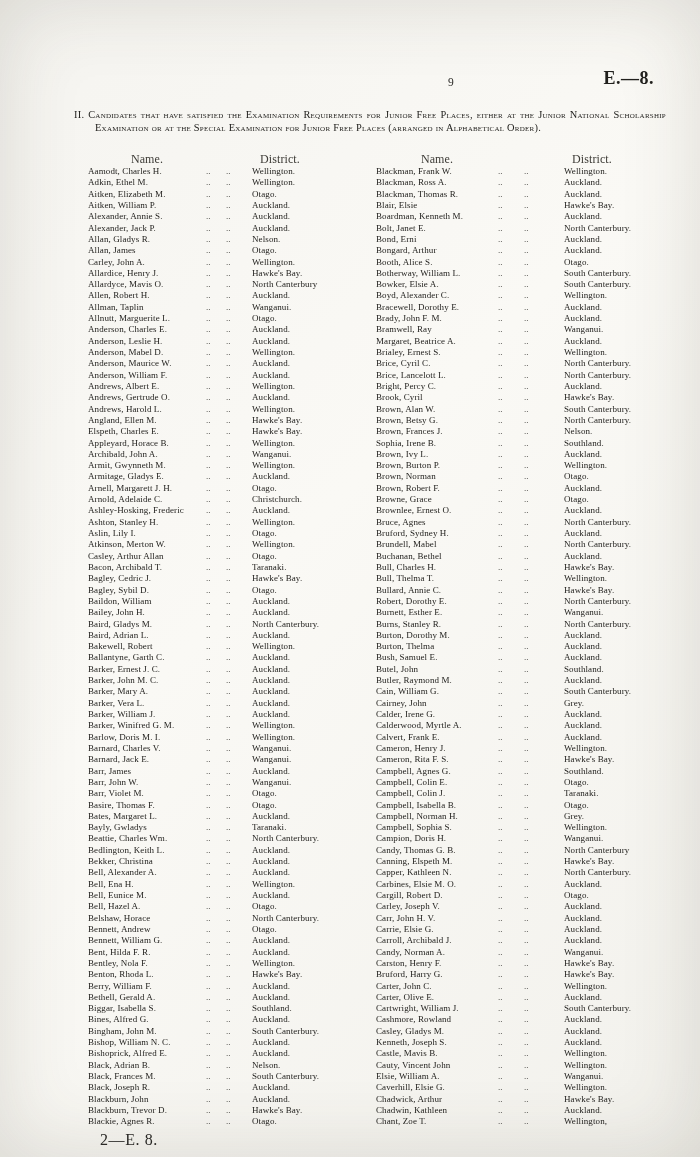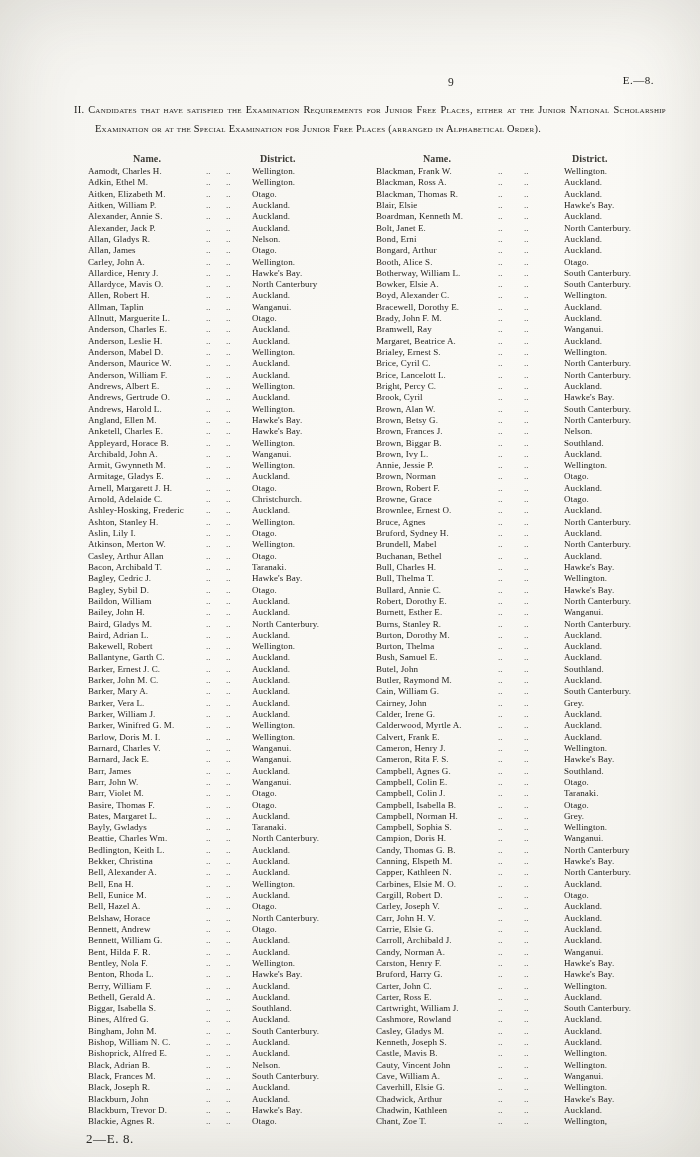--- a/index.html
+++ b/index.html
@@ -11,26 +11,26 @@
     background: linear-gradient(135deg, #f5f4f0 0%, #faf9f5 45%, #f2f1ec 100%);
     box-shadow: inset 0 0 80px rgba(70, 60, 45, 0.16);
     color: #1d1c1a;
     overflow: hidden;
   }
   .page-num {
     position: absolute; left: 448px; top: 76px;
     font-size: 11.5px; color: #2a2926;
   }
   .doc-ref {
-    position: absolute; right: 46px; top: 74px;
-    font-size: 11px; font-weight: 400; letter-spacing: 0.5px; color: #21201d;
+    position: absolute; right: 46px; top: 68px;
+    font-size: 18px; font-weight: 700; letter-spacing: 0.5px; color: #21201d;
   }
   .heading {
-    position: absolute; left: 74px; top: 100px; width: 592px;
-    font-size: 10.4px; line-height: 19px;
+    position: absolute; left: 74px; top: 108px; width: 592px;
+    font-size: 10.4px; line-height: 13px;
     font-variant: small-caps;
     letter-spacing: 0.25px;
     text-align: justify;
     padding-left: 21px; text-indent: -21px;
     color: #23221f;
   }
   .list {
     position: absolute; left: 88px; top: 152px; right: 36px;
     display: flex;
   }
@@ -40,26 +40,26 @@
     height: 11.32px; line-height: 11.32px;
     font-size: 9px; letter-spacing: 0.1px;
     white-space: nowrap;
     color: #242320;
   }
   .half-left  .row { grid-template-columns: 118px 20px 26px auto; }
   .half-right .row { grid-template-columns: 122px 26px 40px auto; }
   .c-name { overflow: visible; }
   .c-dot  { color: #2e2d2a; }
   .c-dist { overflow: visible; }
-  .header-row { font-size: 10px; height: 14px; line-height: 14px; color: #3d3b36; font-weight: bold; }
+  .header-row { font-size: 12px; height: 14px; line-height: 14px; color: #3d3b36; }
   .header-row .c-name { text-align: center; }
   .header-row .c-dist { padding-left: 8px; }
   .signature {
-    position: absolute; left: 86px; top: 1131px;
-    font-size: 13px; letter-spacing: 0.6px; color: #2a2926;
+    position: absolute; left: 100px; top: 1131px;
+    font-size: 16px; letter-spacing: 0.6px; color: #2a2926;
   }
 </style>
 </head>
 <body>
 
 <div class="page">
 
   <div class="page-num">9</div>
   <div class="doc-ref">E.—8.</div>
 
@@ -205,21 +205,21 @@
           <span class="c-dot">..</span>
           <span class="c-dist">Wellington.</span>
         </div>
         <div class="row">
           <span class="c-name">Angland, Ellen M.</span>
           <span class="c-dot">..</span>
           <span class="c-dot">..</span>
           <span class="c-dist">Hawke's Bay.</span>
         </div>
         <div class="row">
-          <span class="c-name">Anketell, Charles E.</span>
+          <span class="c-name">Elspeth, Charles E.</span>
           <span class="c-dot">..</span>
           <span class="c-dot">..</span>
           <span class="c-dist">Hawke's Bay.</span>
         </div>
         <div class="row">
           <span class="c-name">Appleyard, Horace B.</span>
           <span class="c-dot">..</span>
           <span class="c-dot">..</span>
           <span class="c-dist">Wellington.</span>
         </div>
@@ -729,33 +729,33 @@
           <span class="c-dot">..</span>
           <span class="c-dist">North Canterbury.</span>
         </div>
         <div class="row">
           <span class="c-name">Brown, Frances J.</span>
           <span class="c-dot">..</span>
           <span class="c-dot">..</span>
           <span class="c-dist">Nelson.</span>
         </div>
         <div class="row">
-          <span class="c-name">Brown, Biggar B.</span>
+          <span class="c-name">Sophia, Irene B.</span>
           <span class="c-dot">..</span>
           <span class="c-dot">..</span>
           <span class="c-dist">Southland.</span>
         </div>
         <div class="row">
           <span class="c-name">Brown, Ivy L.</span>
           <span class="c-dot">..</span>
           <span class="c-dot">..</span>
           <span class="c-dist">Auckland.</span>
         </div>
         <div class="row">
-          <span class="c-name">Annie, Jessie P.</span>
+          <span class="c-name">Brown, Burton P.</span>
           <span class="c-dot">..</span>
           <span class="c-dot">..</span>
           <span class="c-dist">Wellington.</span>
         </div>
         <div class="row">
           <span class="c-name">Brown, Norman</span>
           <span class="c-dot">..</span>
           <span class="c-dot">..</span>
           <span class="c-dist">Otago.</span>
         </div>
@@ -1023,21 +1023,21 @@
           <span class="c-dot">..</span>
           <span class="c-dist">Hawke's Bay.</span>
         </div>
         <div class="row">
           <span class="c-name">Carter, John C.</span>
           <span class="c-dot">..</span>
           <span class="c-dot">..</span>
           <span class="c-dist">Wellington.</span>
         </div>
         <div class="row">
-          <span class="c-name">Carter, Ross E.</span>
+          <span class="c-name">Carter, Olive E.</span>
           <span class="c-dot">..</span>
           <span class="c-dot">..</span>
           <span class="c-dist">Auckland.</span>
         </div>
         <div class="row">
           <span class="c-name">Cartwright, William J.</span>
           <span class="c-dot">..</span>
           <span class="c-dot">..</span>
           <span class="c-dist">South Canterbury.</span>
         </div>
@@ -1065,21 +1065,21 @@
           <span class="c-dot">..</span>
           <span class="c-dist">Wellington.</span>
         </div>
         <div class="row">
           <span class="c-name">Cauty, Vincent John</span>
           <span class="c-dot">..</span>
           <span class="c-dot">..</span>
           <span class="c-dist">Wellington.</span>
         </div>
         <div class="row">
-          <span class="c-name">Cave, William A.</span>
+          <span class="c-name">Elsie, William A.</span>
           <span class="c-dot">..</span>
           <span class="c-dot">..</span>
           <span class="c-dist">Wanganui.</span>
         </div>
         <div class="row">
           <span class="c-name">Caverhill, Elsie G.</span>
           <span class="c-dot">..</span>
           <span class="c-dot">..</span>
           <span class="c-dist">Wellington.</span>
         </div>

